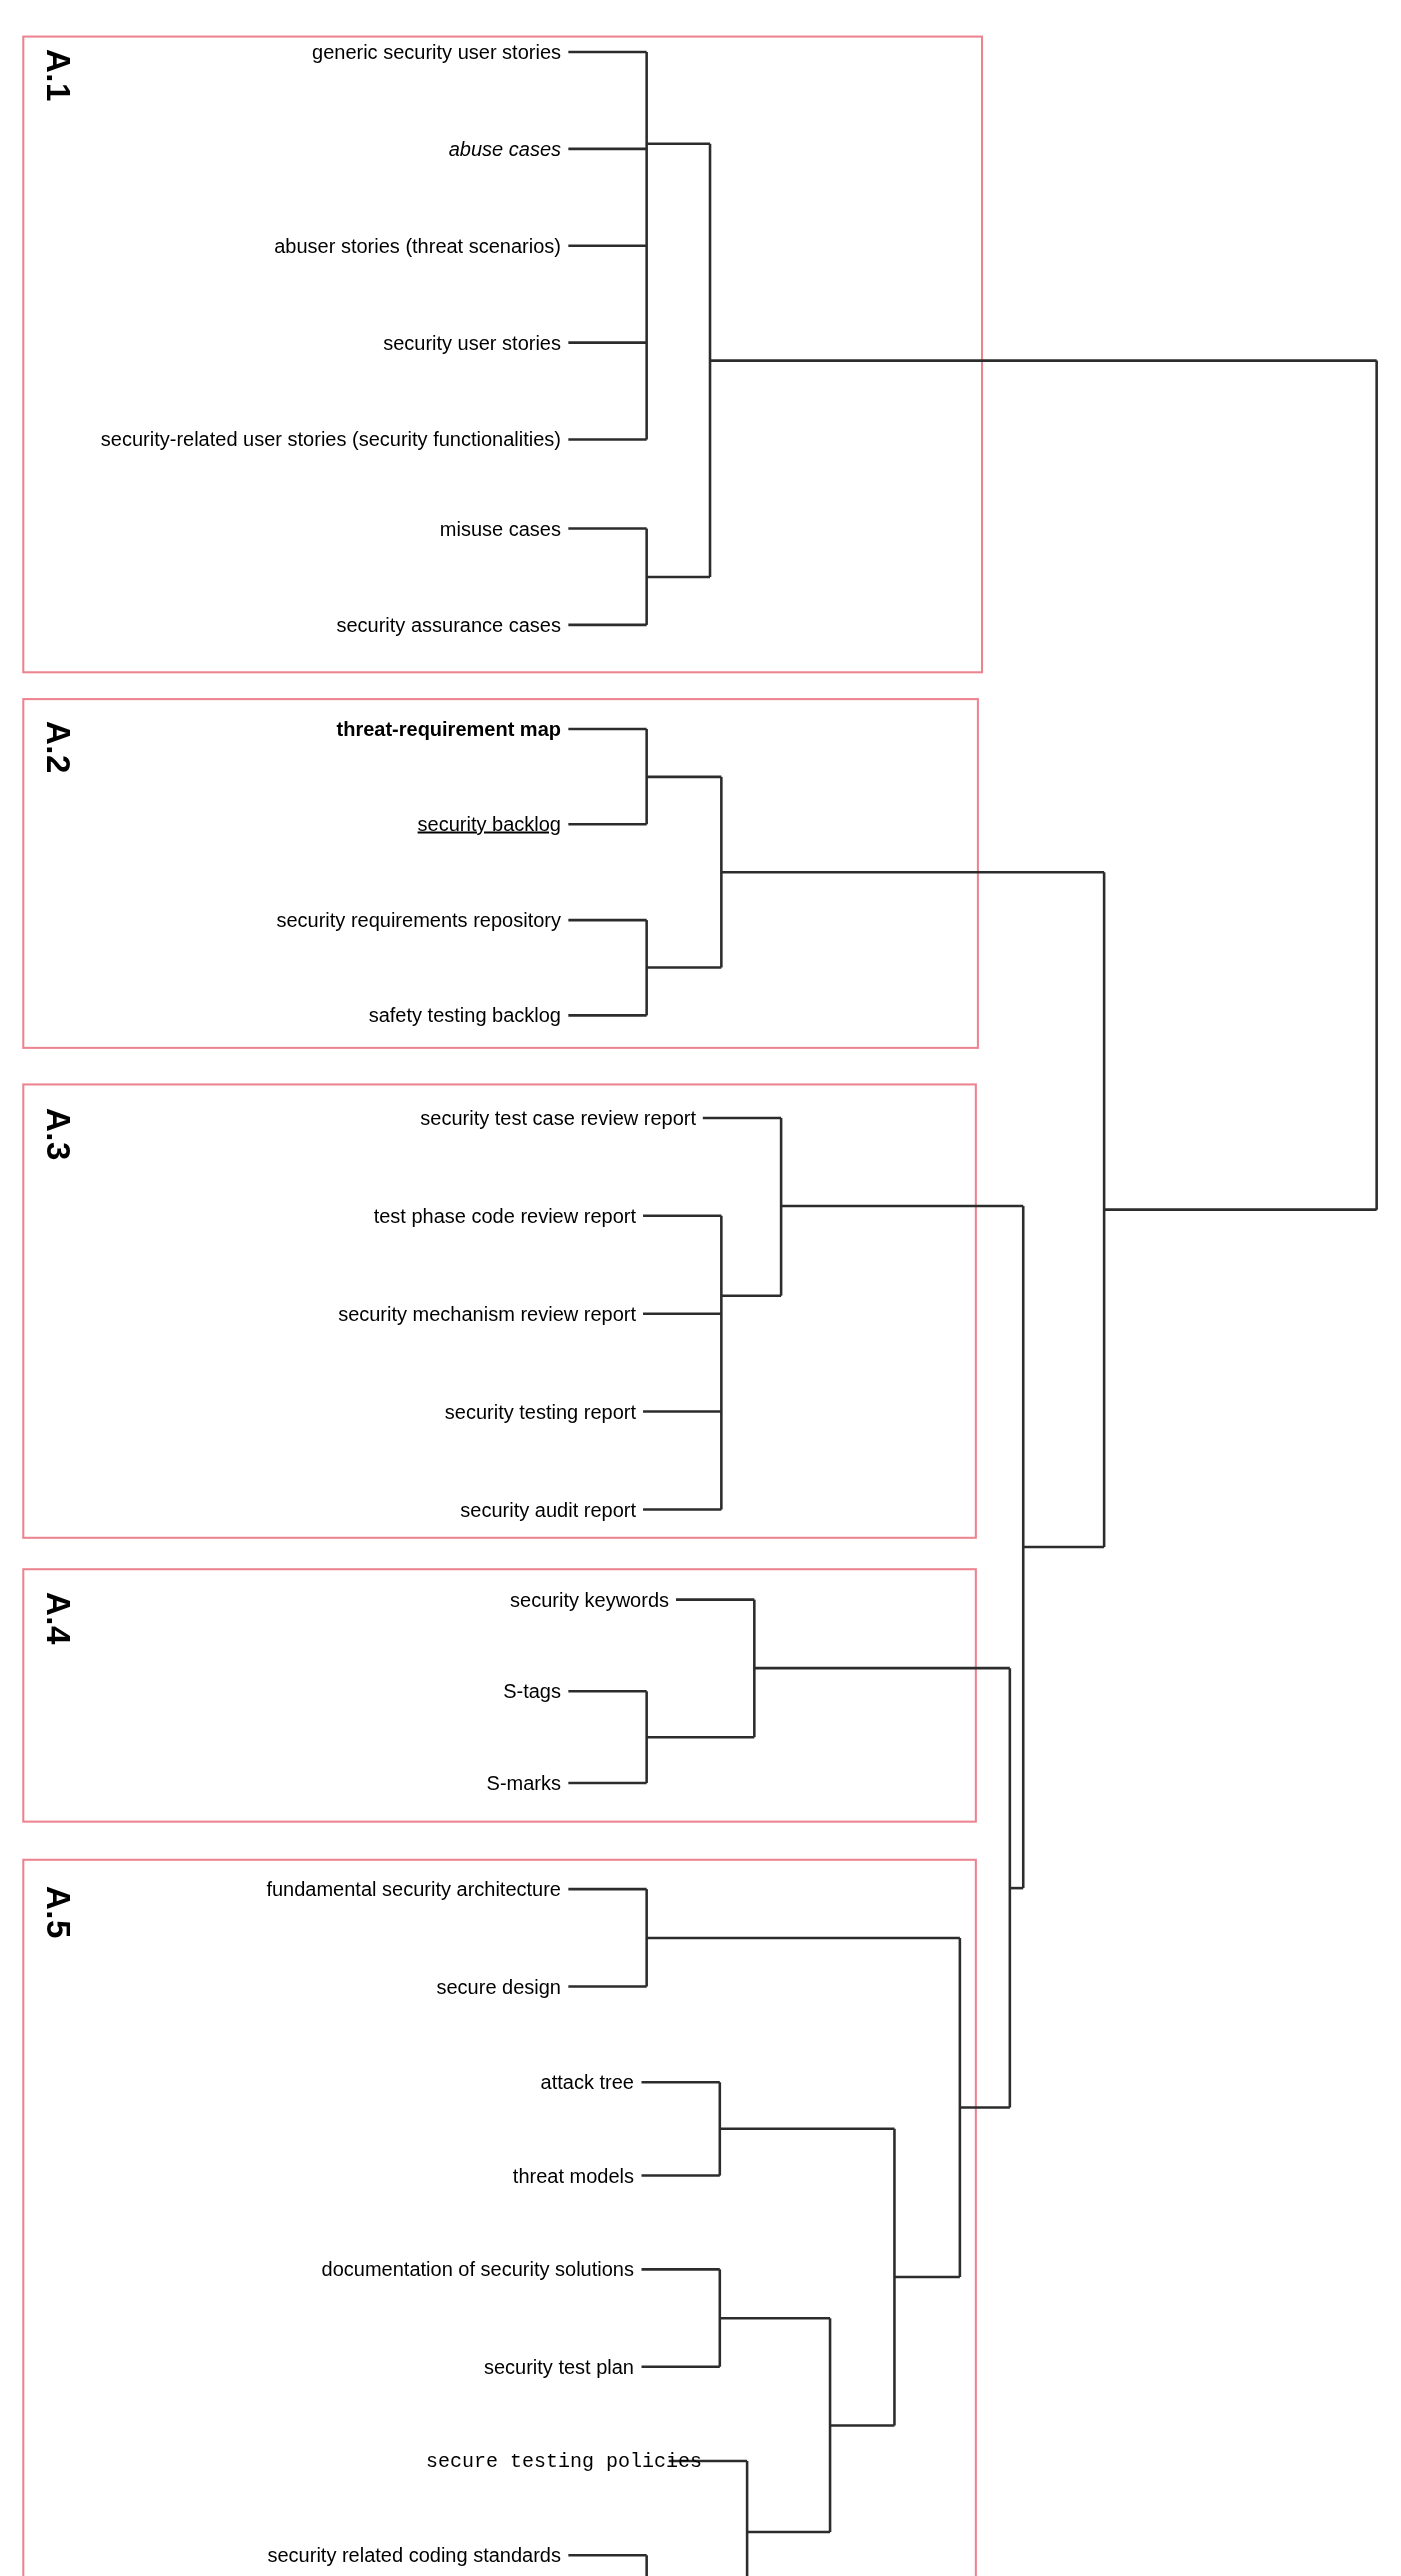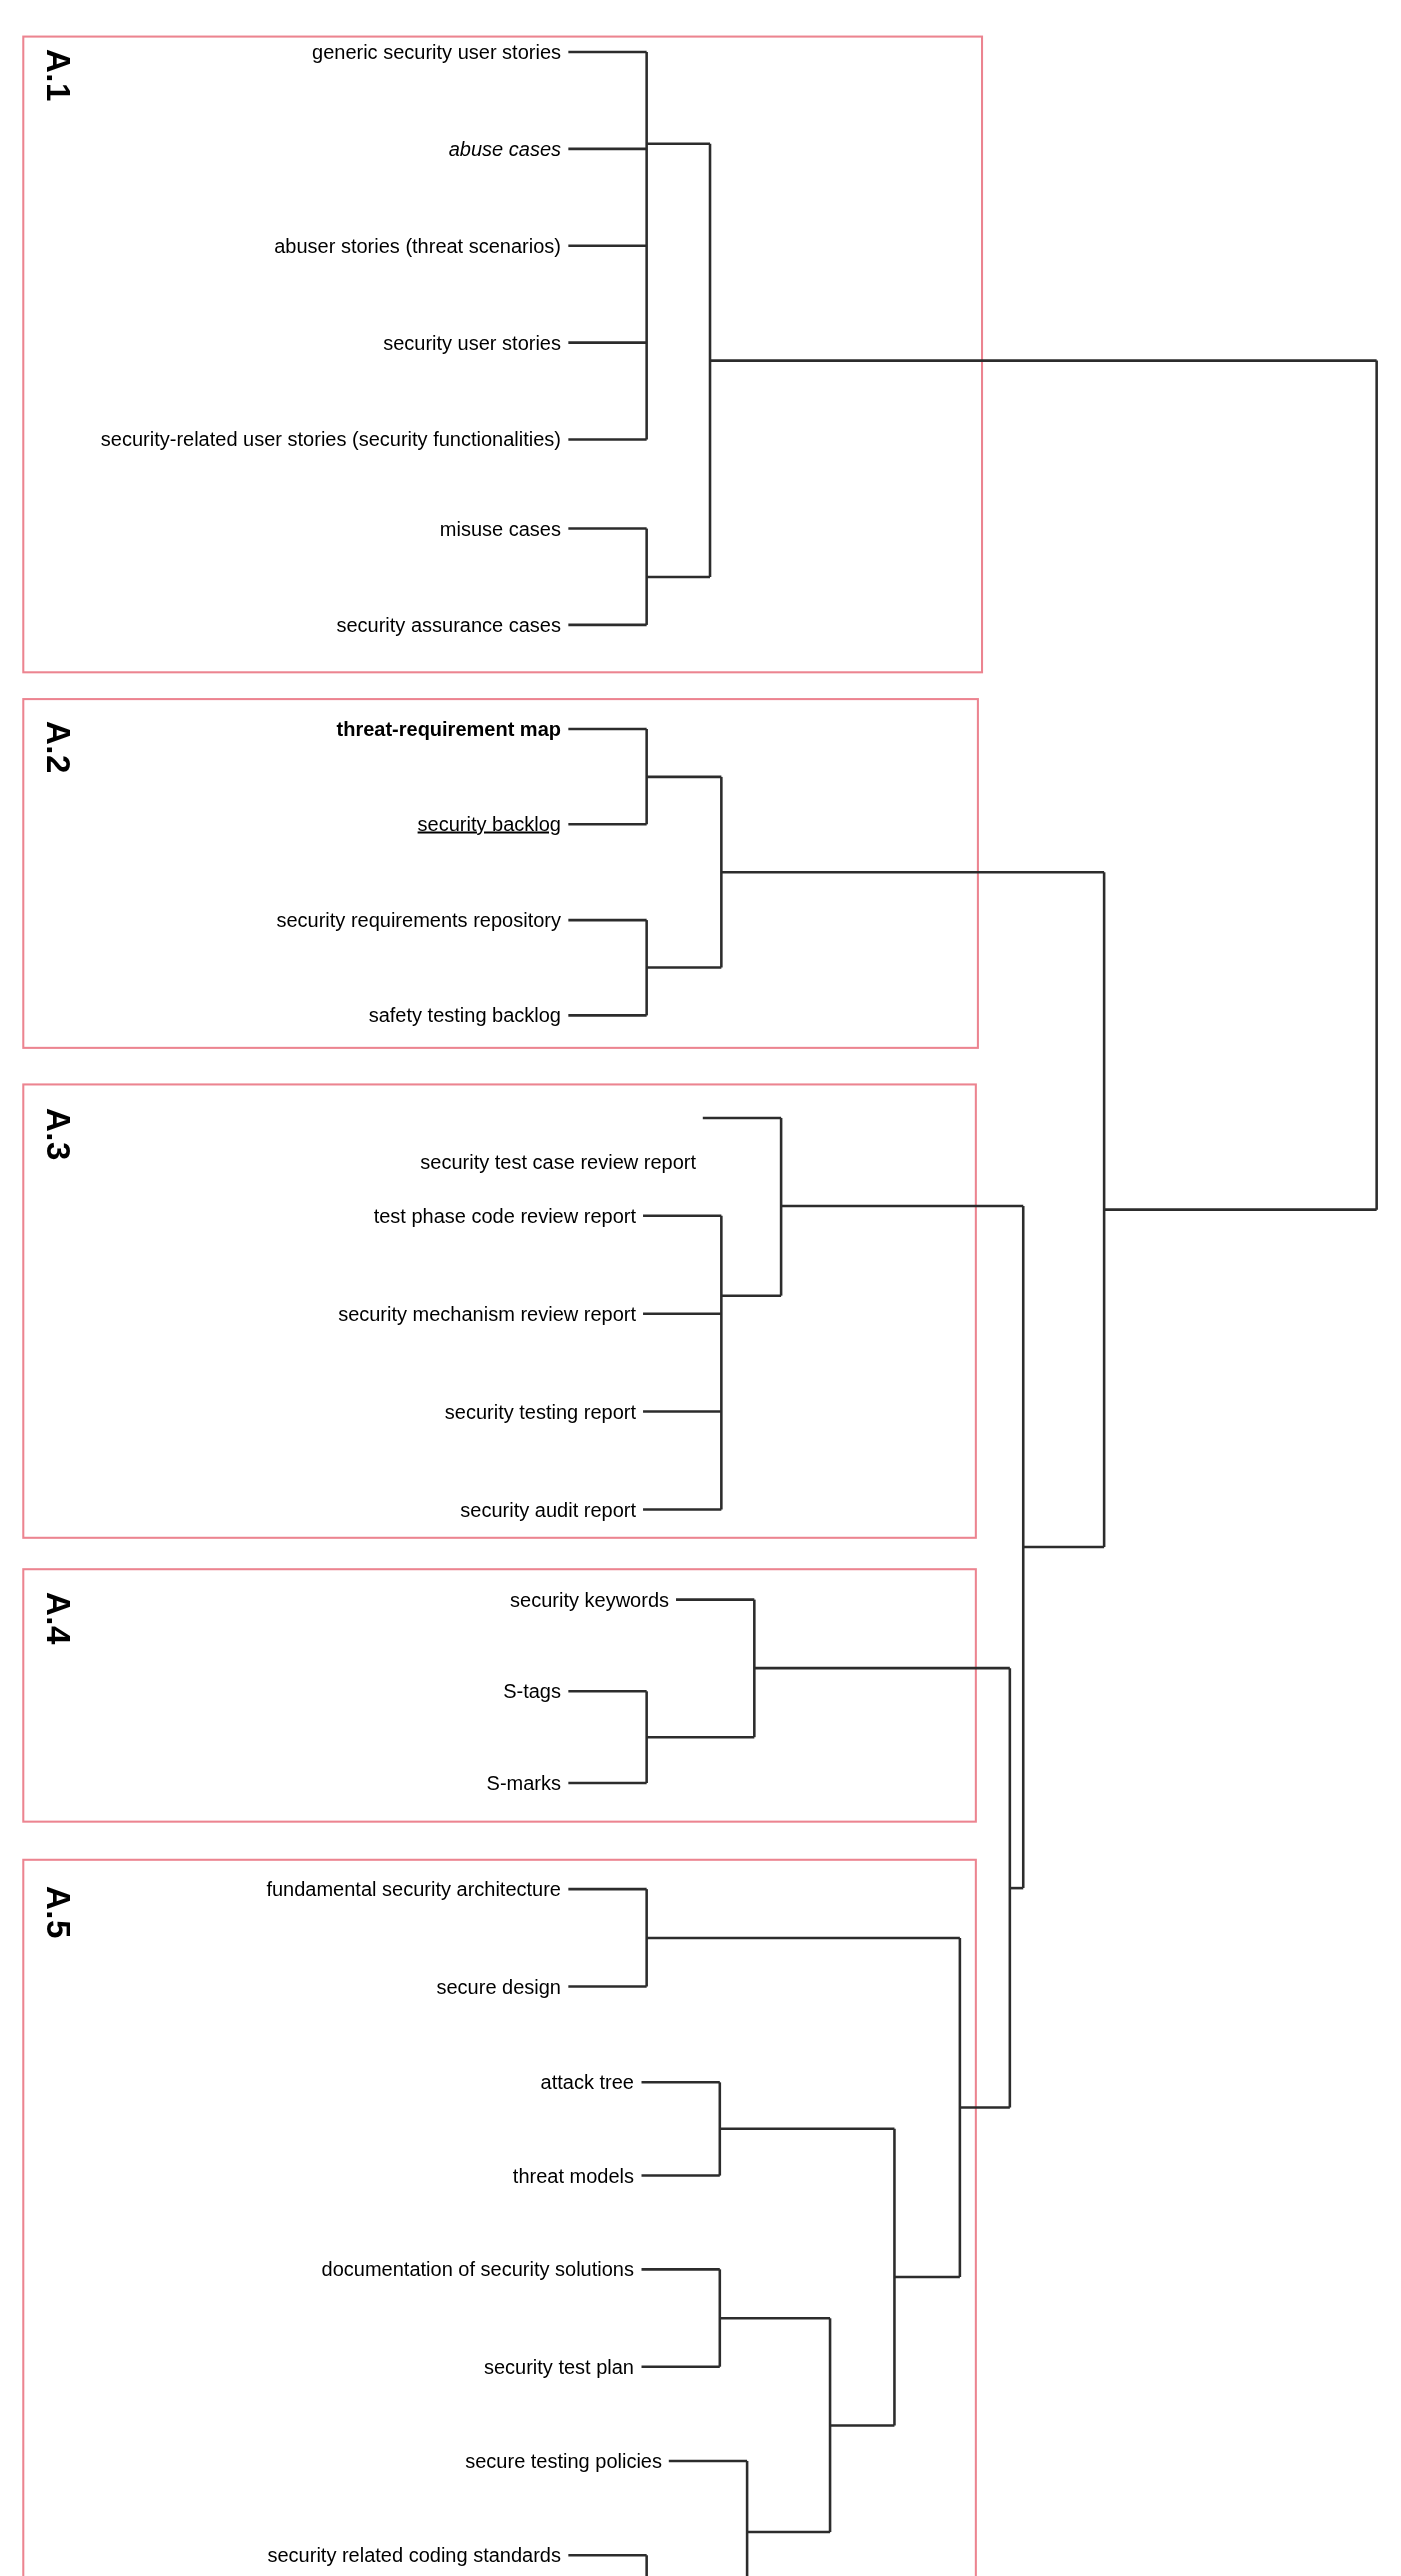--- a/index.html
+++ b/index.html
@@ -100,32 +100,32 @@
     <div class="leaf-label" style="right: 841px; top: 343px;">security user stories</div>
     <div class="leaf-label" style="right: 841px; top: 439px;">security-related user stories (security functionalities)</div>
     <div class="leaf-label" style="right: 841px; top: 529px;">misuse cases</div>
     <div class="leaf-label" style="right: 841px; top: 625px;">security assurance cases</div>
     <div class="group-label" style="left: 77px; top: 721px;">A.2</div>
     <div class="leaf-label" style="right: 841px; top: 729px; font-weight: bold;">threat-requirement map</div>
     <div class="leaf-label" style="right: 841px; top: 824px; text-decoration: underline;">security backlog</div>
     <div class="leaf-label" style="right: 841px; top: 920px;">security requirements repository</div>
     <div class="leaf-label" style="right: 841px; top: 1015px;">safety testing backlog</div>
     <div class="group-label" style="left: 77px; top: 1108px;">A.3</div>
-    <div class="leaf-label" style="right: 706px; top: 1118px; margin-top: 44px;">security test case review report</div>
+    <div class="leaf-label" style="right: 706px; top: 1118px;">security test case review report</div>
     <div class="leaf-label" style="right: 766px; top: 1216px;">test phase code review report</div>
     <div class="leaf-label" style="right: 766px; top: 1314px;">security mechanism review report</div>
     <div class="leaf-label" style="right: 766px; top: 1412px;">security testing report</div>
     <div class="leaf-label" style="right: 766px; top: 1510px;">security audit report</div>
     <div class="group-label" style="left: 77px; top: 1592px;">A.4</div>
     <div class="leaf-label" style="right: 733px; top: 1600px;">security keywords</div>
     <div class="leaf-label" style="right: 841px; top: 1691px;">S-tags</div>
     <div class="leaf-label" style="right: 841px; top: 1783px;">S-marks</div>
     <div class="group-label" style="left: 77px; top: 1886px;">A.5</div>
     <div class="leaf-label" style="right: 841px; top: 1889px;">fundamental security architecture</div>
     <div class="leaf-label" style="right: 841px; top: 1987px;">secure design</div>
     <div class="leaf-label" style="right: 768px; top: 2082px;">attack tree</div>
     <div class="leaf-label" style="right: 768px; top: 2176px;">threat models</div>
     <div class="leaf-label" style="right: 768px; top: 2269px;">documentation of security solutions</div>
     <div class="leaf-label" style="right: 768px; top: 2367px;">security test plan</div>
-    <div class="leaf-label" style="right: 740px; top: 2461px;">secure testing policies</div>
+    <div class="leaf-label" style="right: 700px; top: 2461px; font-family: Liberation Mono, monospace;">secure testing policies</div>
     <div class="leaf-label" style="right: 841px; top: 2555px;">security related coding standards</div>
   </div>
 
 
 </body></html>

